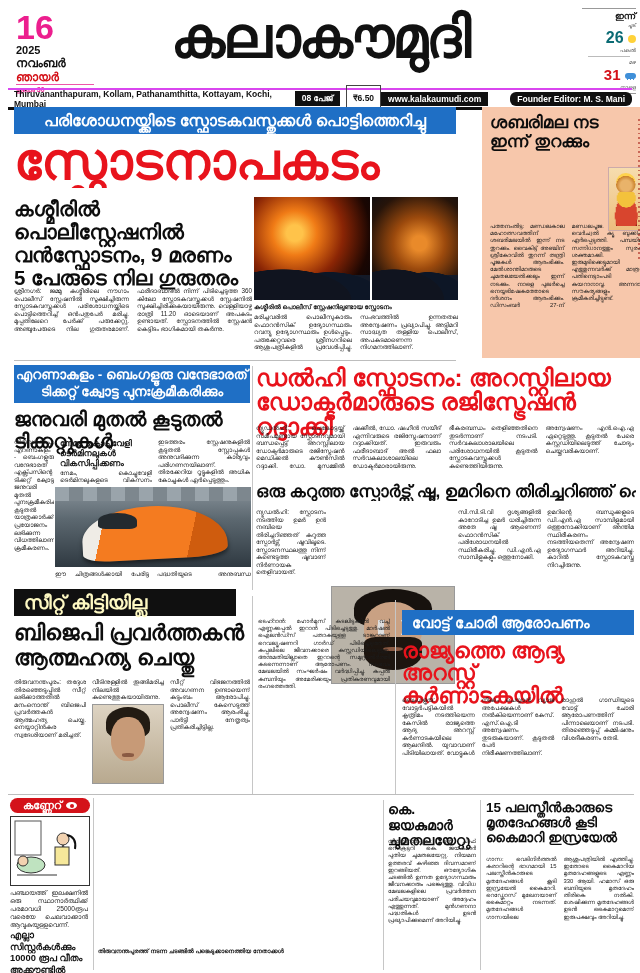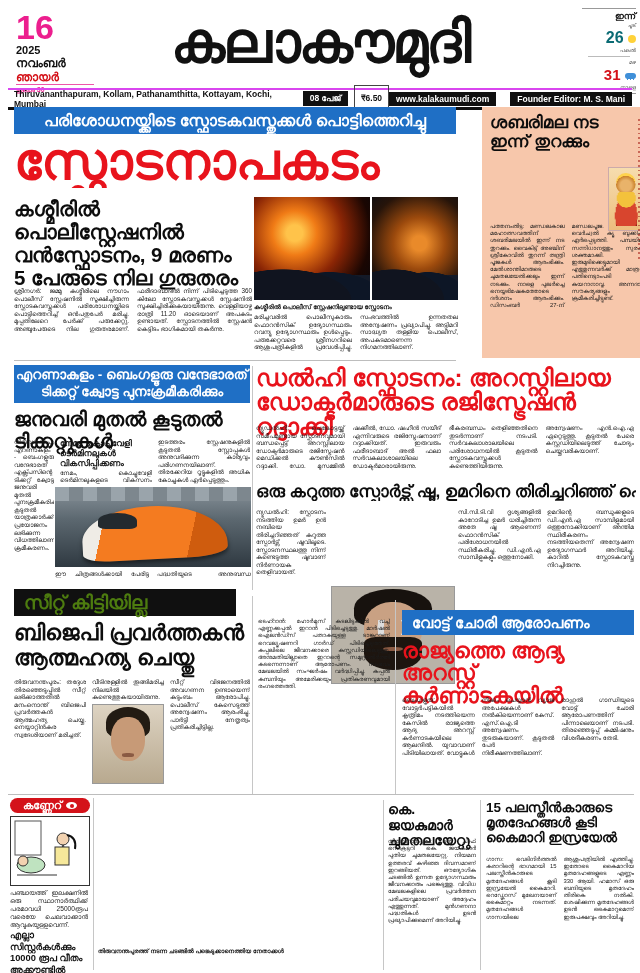--- a/index.html
+++ b/index.html
@@ -5,39 +5,39 @@
   html,body{margin:0;padding:0;background:#e9e9e9;}
   .page{position:relative;width:640px;height:973px;background:#fff;margin:0 auto;
         font-family:"Liberation Sans",sans-serif;color:#111;overflow:hidden;}
   .abs{position:absolute;}
   
   .date-day{font-size:34px;font-weight:800;color:#ec1e8e;line-height:1;}
   .date-year{font-size:11px;font-weight:800;color:#111;}
   .date-month{font-size:12px;font-weight:800;color:#111;}
   .date-weekday{font-size:12px;font-weight:800;color:#d40f16;}
   .date-era{font-size:7px;font-weight:700;color:#ec1e8e;border-top:1px solid #e5a;padding-top:1px;}
-  .logo{font-size:57px;font-weight:900;letter-spacing:-2px;white-space:nowrap;line-height:1;}
+  .logo{font-size:57px;font-weight:900;letter-spacing:-2px;white-space:nowrap;line-height:1;font-family:Liberation Mono, monospace;}
   .weather{width:54px;border-top:1px solid #999;border-bottom:1px solid #999;text-align:right;padding:2px 0;}
   .weather .lbl-big{font-size:9px;font-weight:800;}
   .weather .lbl{font-size:5.5px;color:#555;}
   .weather .t-hi{font-size:16px;font-weight:800;color:#0b6b74;line-height:1;}
   .weather .t-lo{font-size:15px;font-weight:800;color:#d4121a;line-height:1;}
   .weather hr{border:none;border-top:1px solid #bbb;margin:2px 6px;}
   .sun-ico{display:inline-block;width:8px;height:8px;border-radius:50%;background:#ffd23a;vertical-align:middle;}
   .rain-ico{display:inline-block;width:11px;height:6px;border-radius:4px;background:#3f8fd8;vertical-align:middle;position:relative;}
   .rain-ico::after{content:"";position:absolute;left:2px;top:5px;width:7px;height:2px;
        background:repeating-linear-gradient(90deg,#3f8fd8 0 1px,transparent 1px 3px);}
   
   .infobar{left:8px;top:88px;width:624px;height:17px;border-top:2px solid #d946ef;border-bottom:3px solid #101010;
            display:flex;align-items:center;font-size:8.5px;font-weight:700;}
   .blackbox{background:#101010;color:#fff;padding:2px 7px;font-weight:700;white-space:nowrap;}
   .pricebox{border:1px solid #444;padding:7px 6px;font-weight:800;white-space:nowrap;}
   
   .strip-blue{background:#1f6fc5;color:#fff;font-weight:800;display:flex;align-items:center;justify-content:center;}
-  .strip-black{background:#101010;color:#4d7c0f;font-weight:800;display:flex;align-items:center;padding-left:10px;}
+  .strip-black{background:#101010;color:#fef9c3;font-weight:800;display:flex;align-items:center;padding-left:10px;}
   .head-red{color:#e8131c;font-weight:900;line-height:1.02;}
   .head-black{color:#0d0d0d;font-weight:900;line-height:1.12;}
   .micro{font-size:6.3px;line-height:1.2;text-align:justify;color:#1c1c1c;overflow:hidden;}
   .micro2{font-size:5.9px;line-height:1.22;text-align:justify;color:#1c1c1c;overflow:hidden;}
   .caption{font-size:6.4px;font-weight:700;color:#111;}
   .vline{width:1px;background:#c6c6c6;}
   .hline{height:1px;background:#bdbdbd;}
   
   .fire1{background:radial-gradient(circle at 35% 35%,#ffc34a 0 8%,#f07b16 22%,#8a2505 48%,#1a0602 75%,#05070c 100%);}
   .fire2{background:radial-gradient(circle at 55% 45%,#e98a2a 0 10%,#9c4a0d 35%,#26140a 70%,#0a0d14 100%);}
@@ -104,21 +104,21 @@
          <span class="rain-ico"></span></div>
     <div class="lbl">നാളെ</div>
   </div>
 
   <div class="abs infobar">
     <span style="margin-left:6px;">Thiruvananthapuram, Kollam, Pathanamthitta, Kottayam, Kochi, Mumbai</span>
     <span class="blackbox" style="margin-left:18px;">08 പേജ്</span>
     <span class="pricebox" style="margin-left:6px;">₹6.50</span>
     <span style="flex:1;"></span>
     <span class="blackbox">www.kalakaumudi.com</span>
-    <span class="blackbox" style="margin-left:14px;">Founder Editor: M. S. Mani</span>
+    <span class="blackbox" style="margin-left:22px;border-radius:6px;">Founder Editor: M. S. Mani</span>
   </div>
 
   <div class="abs strip-blue" style="left:14px;top:107px;width:442px;height:27px;font-size:16px;">പരിശോധനയ്ക്കിടെ സ്ഫോടകവസ്തുക്കൾ പൊട്ടിത്തെറിച്ചു</div>
 
   <div class="abs head-red" style="left:14px;top:136px;width:444px;font-size:51px;white-space:nowrap;overflow:hidden;">സ്ഫോടനാപകടം</div>
 
   <div class="abs head-black" style="left:14px;top:198px;width:240px;font-size:20.5px;">
     <div>കശ്മീരിൽ പൊലീസ്റ്റേഷനിൽ</div>
     <div>വൻസ്ഫോടനം, 9 മരണം</div>
     <div>5 പേരുടെ നില ഗുരുതരം</div>

